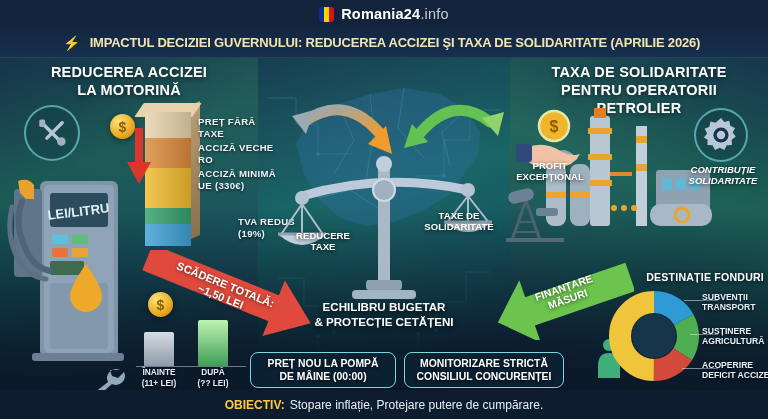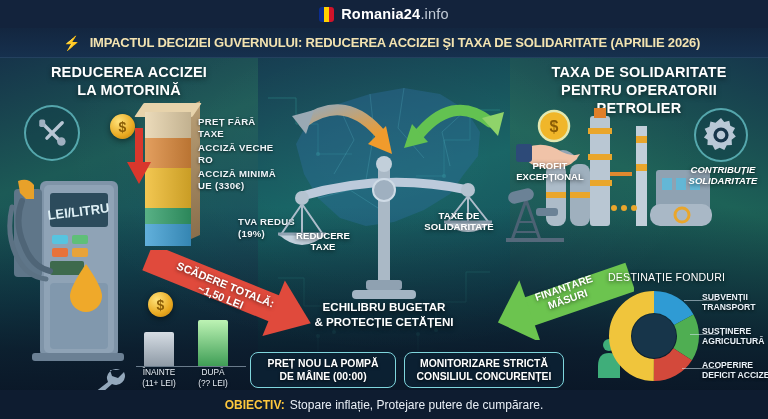--- a/index.html
+++ b/index.html
@@ -139,21 +139,21 @@
 
   
   #cmp { position: absolute; left: 132px; top: 330px; width: 118px; height: 58px; }
   .cmp-bar { position: absolute; bottom: 22px; width: 30px; border-radius: 2px 2px 0 0; }
   #bar-before { left: 12px; height: 34px;
     background: linear-gradient(180deg,#d6dde4,#8e9aa6); }
   #bar-after  { left: 66px; height: 46px;
     background: linear-gradient(180deg,#bdf3b4,#3f9e56); }
   .cmp-label {
     position: absolute; bottom: 0; width: 58px; text-align: center;
-    font-size: 8.3px; font-weight: 400; color: #e7eef5; line-height: 1.25;
+    font-size: 8.3px; font-weight: 700; color: #e7eef5; line-height: 1.25;
     text-shadow: 0 1px 3px rgba(0,0,0,.7);
   }
   #lab-before { left: -2px; } #lab-after { left: 52px; }
   .cmp-base { position: absolute; left: 4px; bottom: 21px; width: 110px; height: 1.5px;
     background: rgba(200,220,235,.5); }
 
   
   #wrench { position: absolute; left: 84px; top: 366px; width: 44px; height: 34px; }
 
   
@@ -199,22 +199,22 @@
 
   #greenarrow { position: absolute; left: 498px; top: 258px; width: 136px; height: 82px; }
   #green-text {
     left: 512px; top: 282px; width: 108px; font-size: 10.4px;
     transform: rotate(-19deg); transform-origin: center;
   }
   #person { position: absolute; left: 596px; top: 338px; width: 26px; height: 40px; }
 
   
   #donut-title {
-    position: absolute; left: 608px; top: 271px; width: 156px; text-align: left;
-    color: #fff; font-weight: 400; font-size: 10.6px; letter-spacing: .2px;
+    position: absolute; left: 608px; top: 271px; width: 156px; text-align: right;
+    color: #fff; font-weight: 700; font-size: 10.6px; letter-spacing: .2px;
     text-shadow: 0 1px 4px rgba(0,0,0,.75);
   }
   #donut { position: absolute; left: 608px; top: 290px; width: 92px; height: 92px; }
   .donut-hole {
     position: absolute; left: 50%; top: 50%; width: 44px; height: 44px;
     margin: -22px 0 0 -22px; border-radius: 50%; background: #17354a;
   }
   .leg {
     position: absolute; color: #e9f1f8; font-weight: 700; font-size: 8.6px;
     line-height: 1.22; text-shadow: 0 1px 3px rgba(0,0,0,.75); width: 80px;

